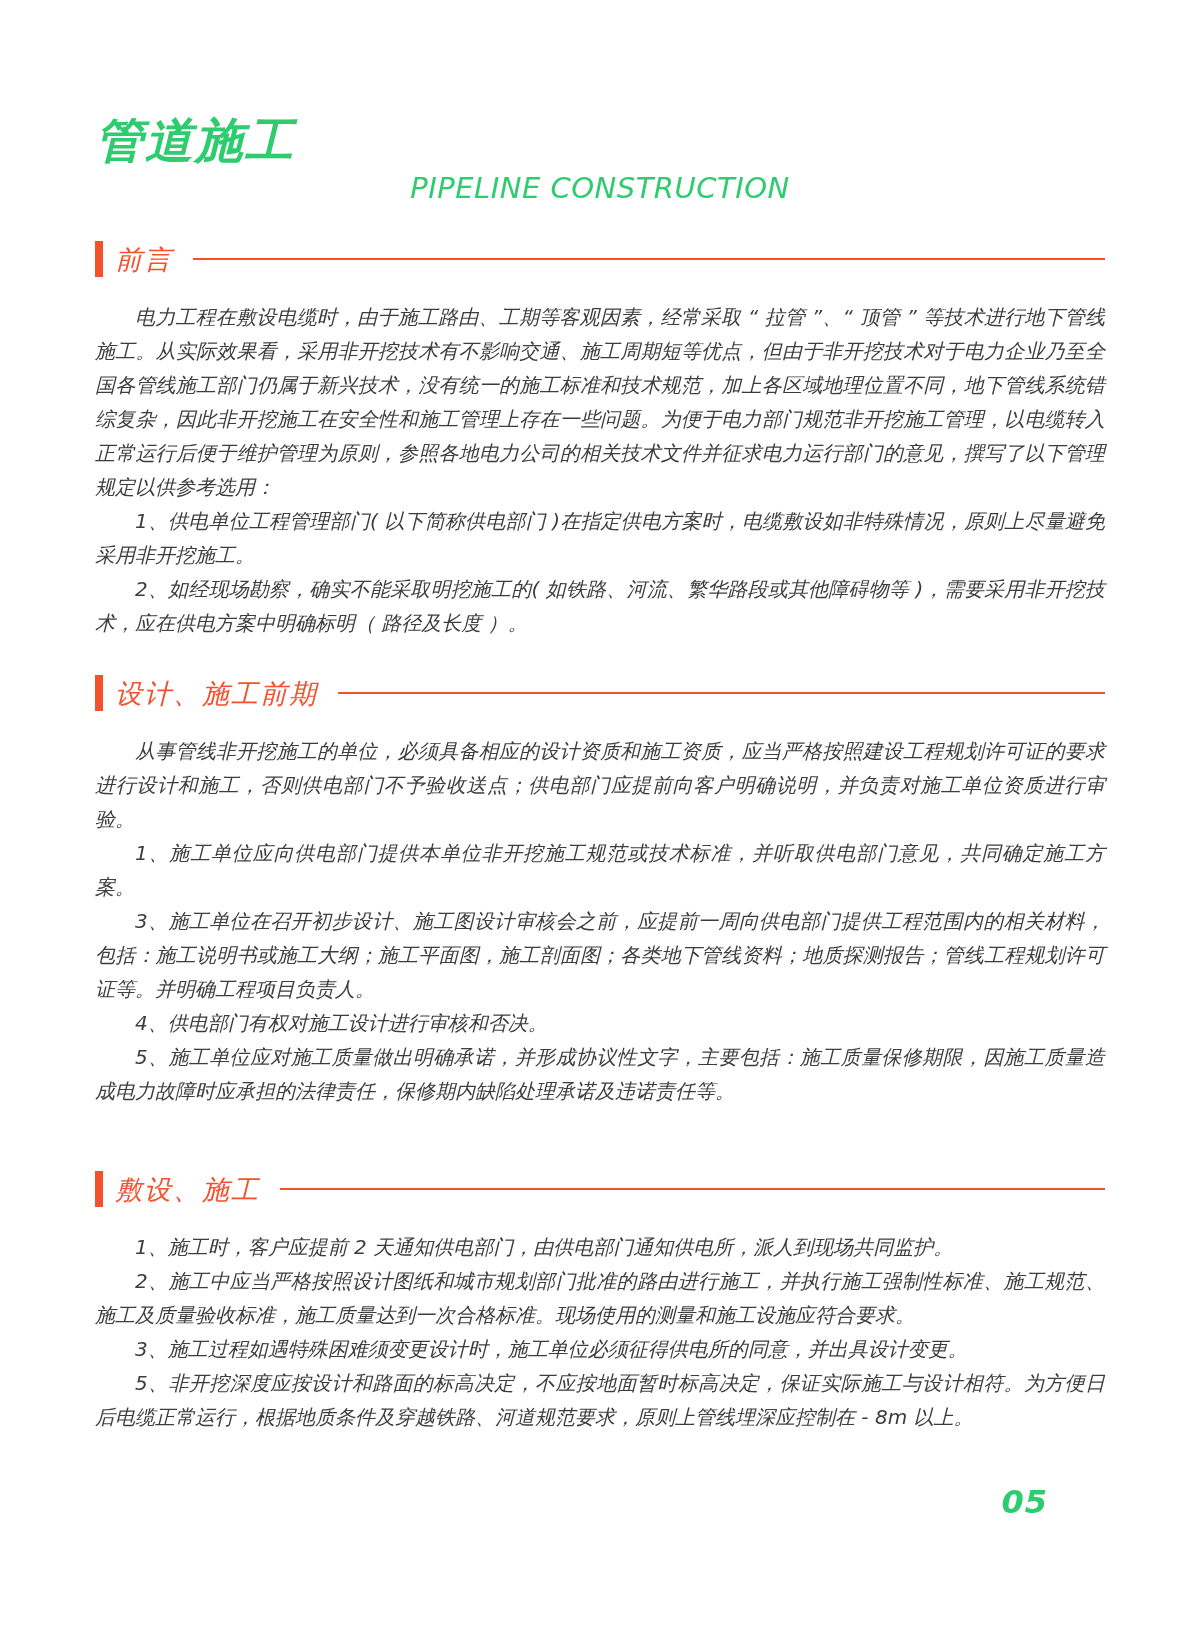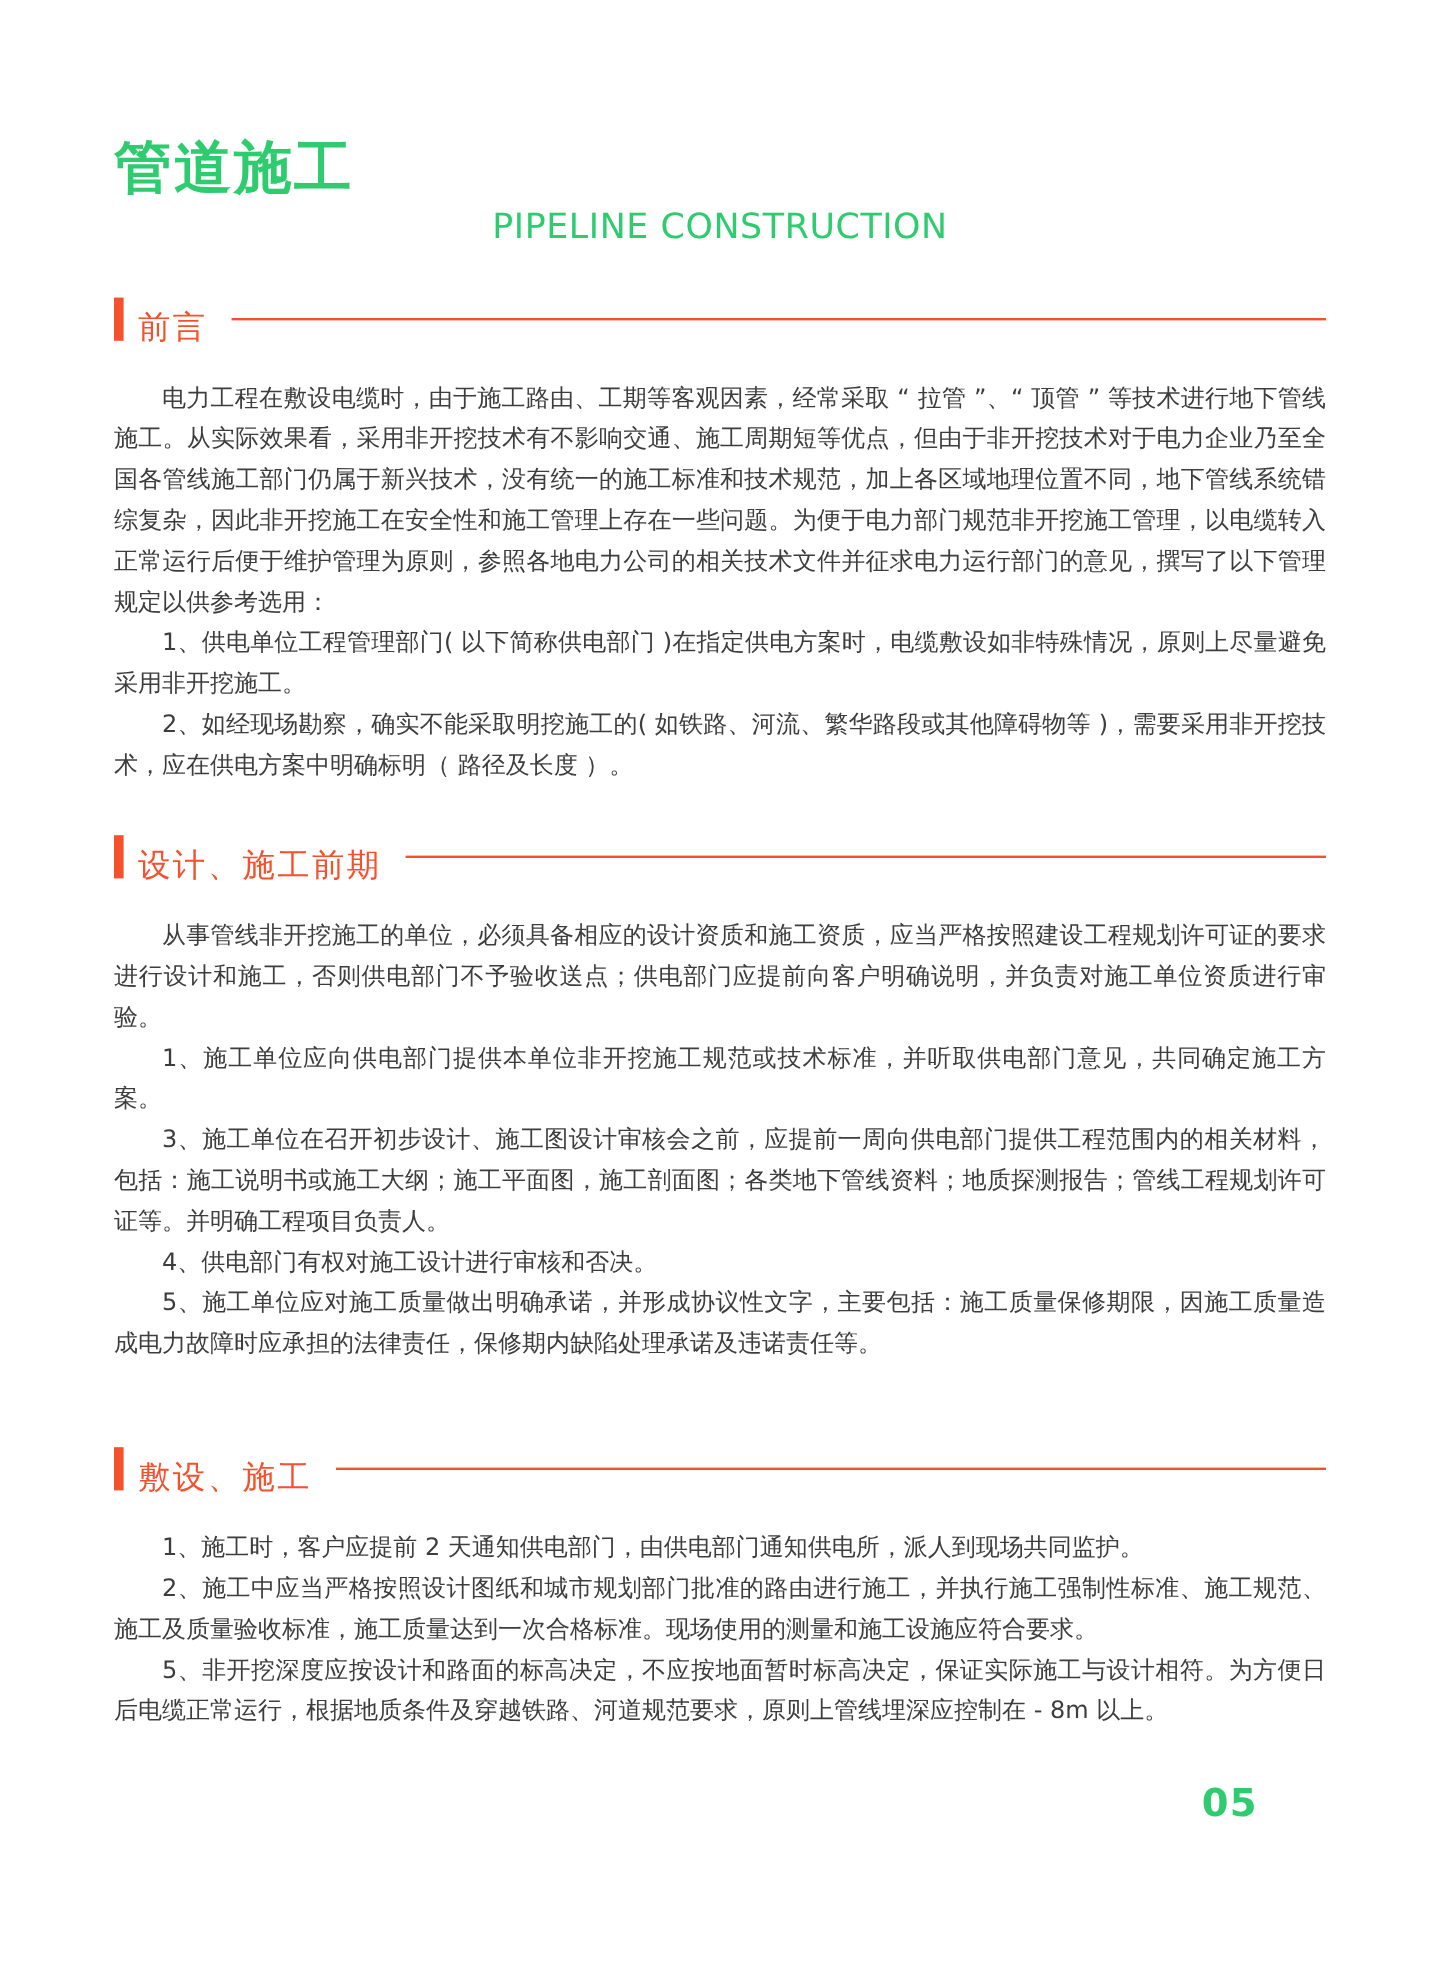--- a/index.html
+++ b/index.html
@@ -10,20 +10,21 @@
   }
   .page {
     position: relative;
     width: 1200px;
     height: 1639px;
     margin: 0 auto;
     background: #ffffff;
     box-sizing: border-box;
     padding: 112px 95px 12px 95px;
     overflow: hidden;
+    font-style: italic;
   }
   
   .doc-title {
     margin: 0;
     font-size: 48px;
     line-height: 56px;
     font-weight: 700;
     color: #2ecc6e;
     letter-spacing: 2px;
   }
@@ -44,21 +45,21 @@
     align-items: center;
     margin-bottom: 16px;
   }
   .section-bar {
     width: 8px;
     height: 36px;
     background: #f5512d;
     flex: 0 0 auto;
   }
   .section-heading {
-    margin: 16px 0 0 12px;
+    margin: 2px 0 0 12px;
     font-size: 27px;
     line-height: 36px;
     font-weight: 400;
     color: #f5512d;
     letter-spacing: 2px;
     white-space: nowrap;
   }
   .section-rule {
     flex: 1 1 auto;
     height: 2px;
@@ -126,20 +127,21 @@
 
   <div class="section extra-gap">
     <div class="section-header">
       <span class="section-bar"></span>
       <h3 class="section-heading">敷设、施工</h3>
       <span class="section-rule"></span>
     </div>
     <div class="section-body">
       <p class="para">1、施工时，客户应提前 2 天通知供电部门，由供电部门通知供电所，派人到现场共同监护。</p>
       <p class="para">2、施工中应当严格按照设计图纸和城市规划部门批准的路由进行施工，并执行施工强制性标准、施工规范、施工及质量验收标准，施工质量达到一次合格标准。现场使用的测量和施工设施应符合要求。</p>
+      <p class="para">3、施工过程如遇特殊困难须变更设计时，施工单位必须征得供电所的同意，并出具设计变更。</p>
       <p class="para">5、非开挖深度应按设计和路面的标高决定，不应按地面暂时标高决定，保证实际施工与设计相符。为方便日后电缆正常运行，根据地质条件及穿越铁路、河道规范要求，原则上管线埋深应控制在 - 8m 以上。</p>
 
     </div>
   </div>
 
   <div class="page-number">05</div>
 
 </div>
 
 </body></html>

